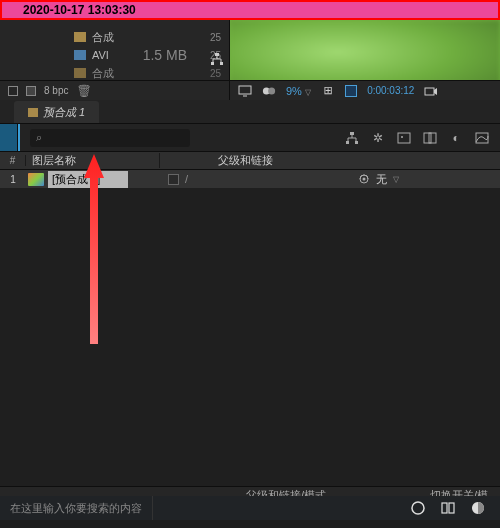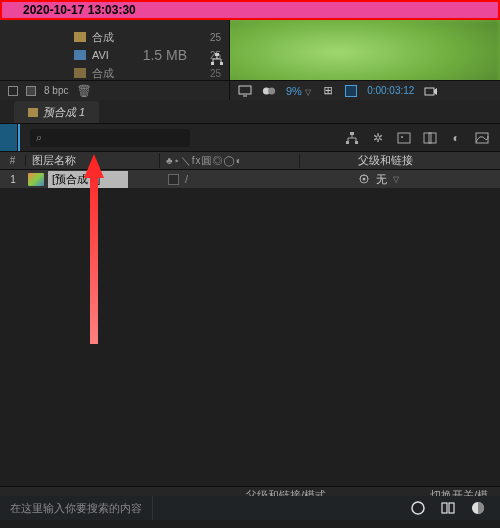--- a/index.html
+++ b/index.html
@@ -199,21 +199,20 @@
           <svg viewBox="0 0 14 12" width="14" height="12">
             <path d="M1 10 Q5 2 9 6 T13 4" stroke="#aaa" stroke-width="1" fill="none"></path>
             <rect x="1" y="1" width="12" height="10" fill="none" stroke="#aaa" stroke-width="1"></rect>
           </svg>
         </div>
     </div>
   </div>
   <div class="col-header">
     <div class="ch-idx">#</div>
     <div class="ch-name">图层名称</div>
-    <div class="ch-switches">♣⋆＼fx圓◎◯◐</div>
     <div class="ch-spacer"></div>
     <div class="ch-parent">父级和链接</div>
   </div>
   <div class="layer-row">
     <div class="lr-idx">1</div>
     <div class="lr-thumb"></div>
     <div class="lr-name-wrap">
       <div class="lr-name">[预合成 1]</div>
     </div>
     <div class="lr-sw">

